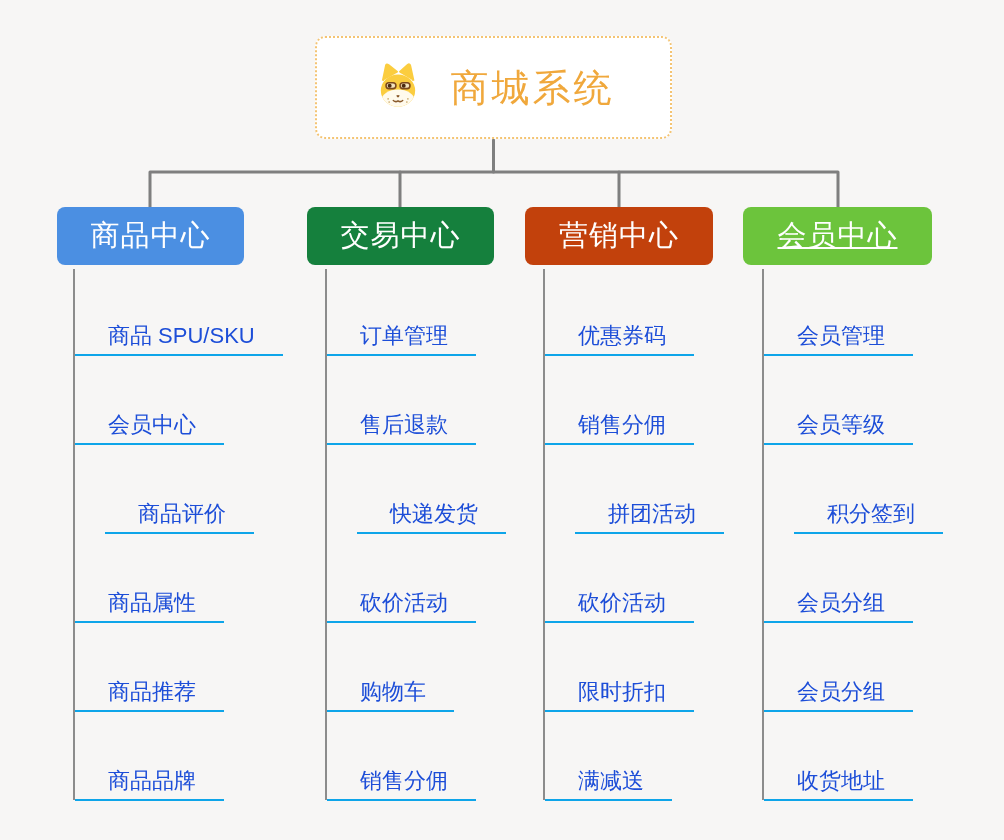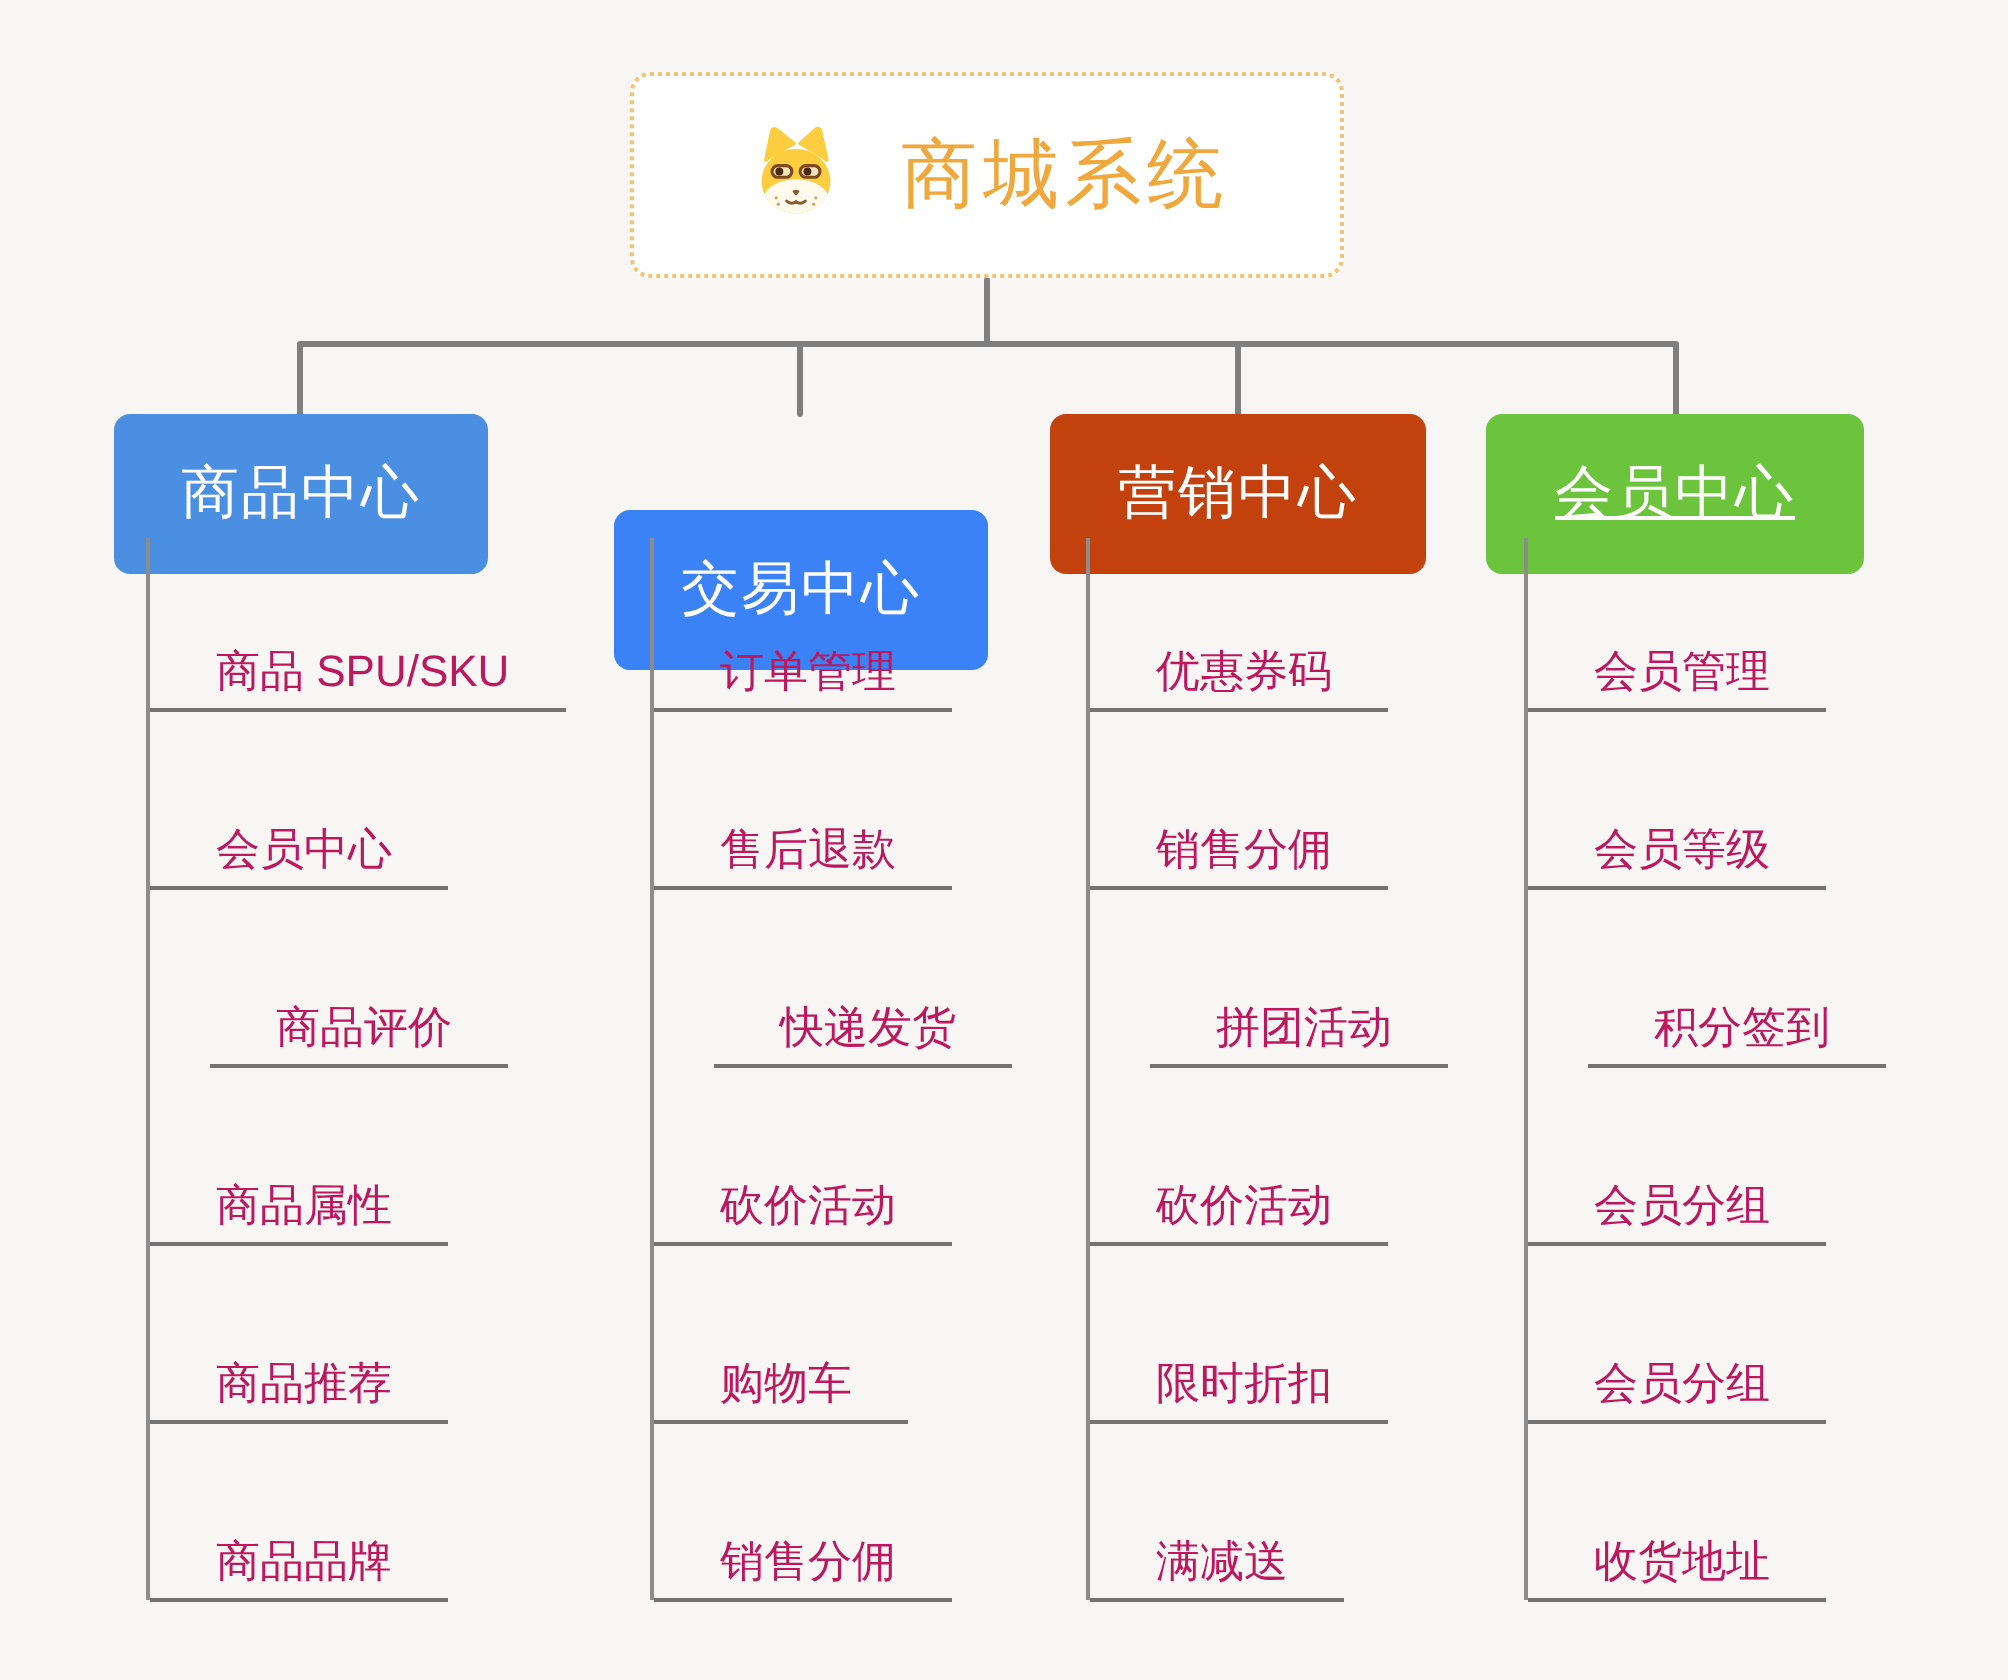--- a/index.html
+++ b/index.html
@@ -24,21 +24,21 @@
     display: flex; align-items: center; justify-content: center; gap: 28px;
   }
   .root-title {
     font-size: 38px; font-weight: 500; letter-spacing: 3px; color: #f0a83c;
     line-height: 1;
   }
   .root-icon { width: 50px; height: 50px; flex: 0 0 auto; }
 
   
   .branch {
-    position: absolute; top: 207px; height: 80px;
+    position: absolute; top: 207px; height: 58px;
     border-radius: 8px;
     color: #ffffff; font-size: 29px; letter-spacing: 1px;
     display: flex; align-items: center; justify-content: center;
     box-sizing: border-box;
   }
   .branch-0 { left: 57px;  width: 187px; }
   .branch-1 { left: 307px; width: 187px; }
   .branch-2 { left: 525px; width: 188px; }
   .branch-3 { left: 743px; width: 189px; text-decoration: underline; }
 
@@ -48,24 +48,24 @@
     border-left: 2px solid #8c8c8c;
   }
   .col-0 { left: 73px; }
   .col-1 { left: 325px; }
   .col-2 { left: 543px; }
   .col-3 { left: 762px; }
 
   .leaf {
     position: absolute; left: 0;
     box-sizing: border-box; height: 40px;
-    border-bottom: 2px solid #737373;
+    border-bottom: 2px solid #0ea5e9;
     padding: 0 28px 5px 33px;
     display: flex; align-items: flex-end;
-    font-size: 22px; color: #be185d; white-space: nowrap;
+    font-size: 22px; color: #1d4ed8; white-space: nowrap;
     line-height: 1.2;
   }
   .leaf:nth-of-type(1) { top: 47px; }
   .leaf:nth-of-type(2) { top: 136px; }
   .leaf:nth-of-type(3) { top: 225px; margin-left: 30px; }
   .leaf:nth-of-type(4) { top: 314px; }
   .leaf:nth-of-type(5) { top: 403px; }
   .leaf:nth-of-type(6) { top: 492px; }
 </style>
 </head>
@@ -110,21 +110,21 @@
       <circle cx="15.5" cy="37.5" r="0.8" fill="#caa86a"></circle>
       <circle cx="33.5" cy="34.5" r="0.8" fill="#caa86a"></circle>
       <circle cx="32.5" cy="37.5" r="0.8" fill="#caa86a"></circle>
     </svg>
     <span class="root-title" style="color: rgb(240, 168, 60);">商城系统</span>
   </div>
 
   <div class="branch branch-0" style="background-color: rgb(75, 143, 226);">
     <span>商品中心</span>
   </div>
-  <div class="branch branch-1" style="background-color: #3b82f6; margin-top: 48px;">
+  <div class="branch branch-1" style="background-color: #15803d;">
     <span>交易中心</span>
   </div>
   <div class="branch branch-2" style="background-color: #c2410c;">
     <span>营销中心</span>
   </div>
   <div class="branch branch-3" style="background-color: rgb(108, 196, 60);">
     <span>会员中心</span>
   </div>
 
   <div class="col col-0">

